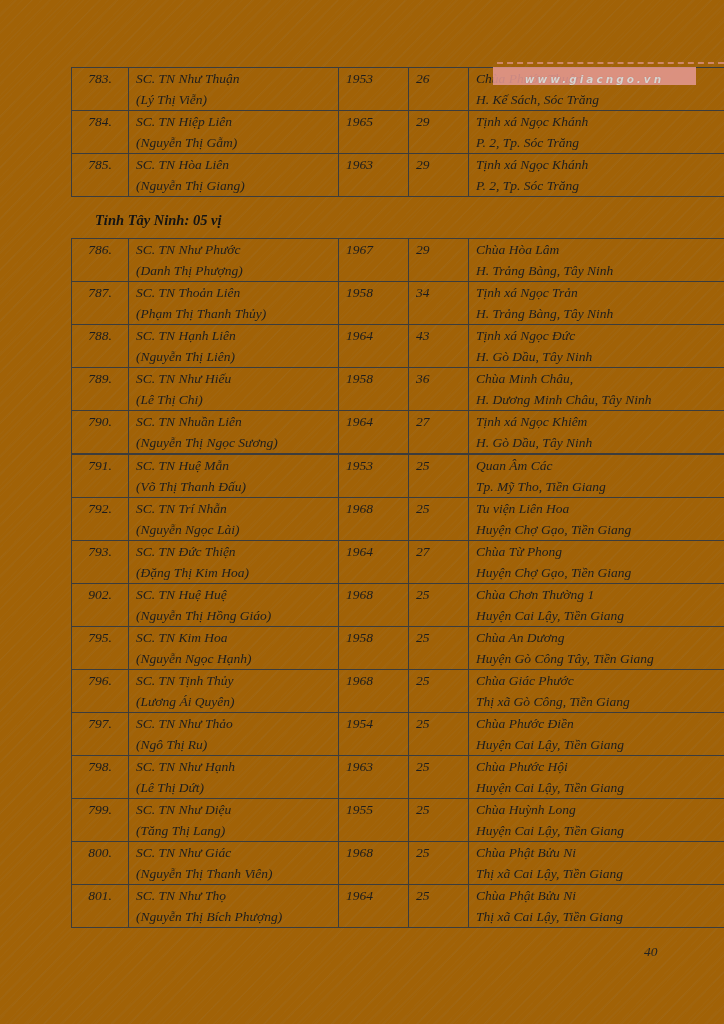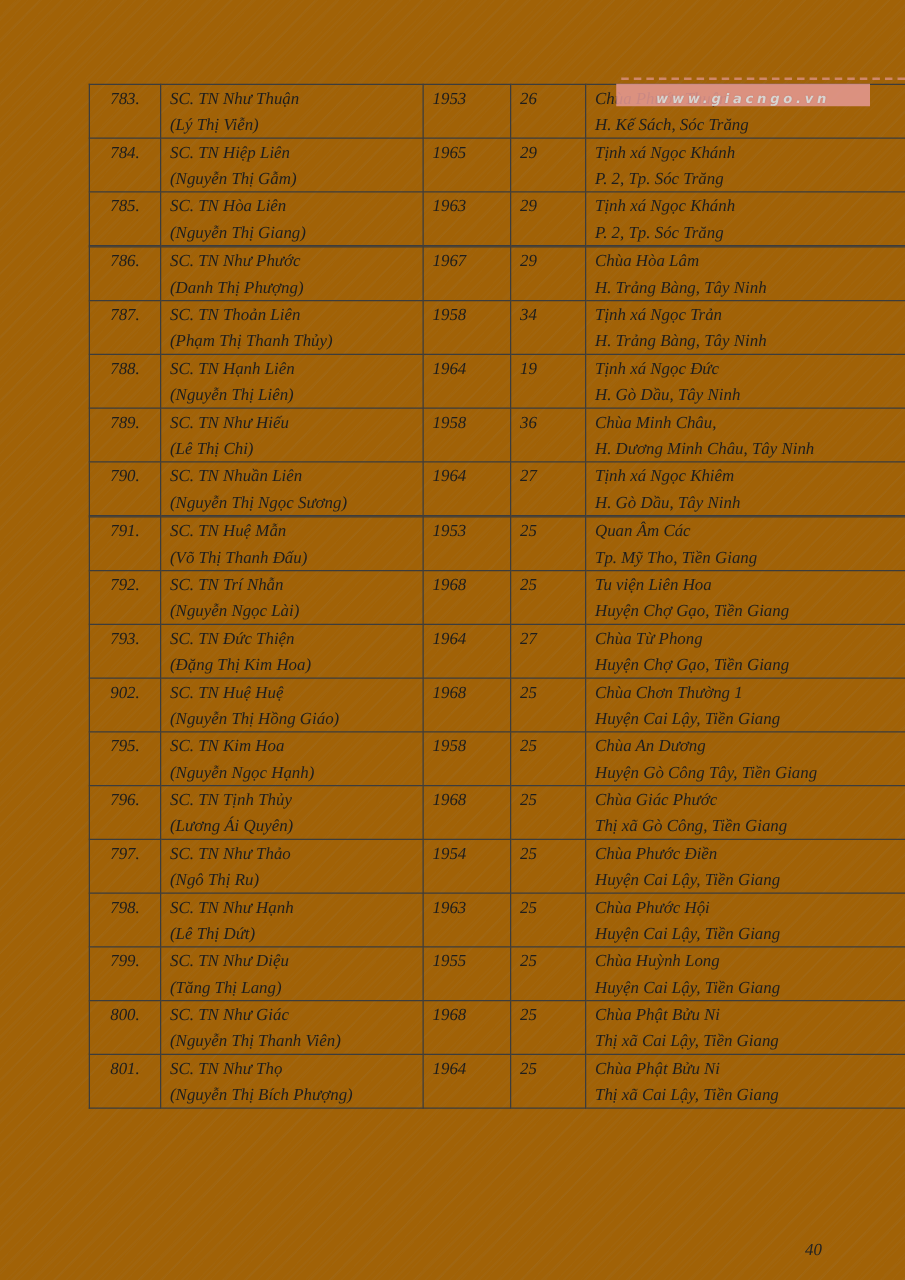--- a/index.html
+++ b/index.html
@@ -41,21 +41,21 @@
   .c-age{width:45px;}
   .c-addr{width:274px;}
   h3.section-header{
     font-size:14.5px;
     font-weight:bold;
     color:#141414;
     margin:15px 0 9px 24px;
     line-height:17px;
   }
   .page-number{
-    position:absolute;left:644px;top:992px;
+    position:absolute;left:644px;top:944px;
     font-size:13.5px;color:#222;
   }
   .wm-band{
     position:absolute;left:493px;top:67px;width:203px;height:18px;
     background:rgba(226,151,145,0.88);
     display:flex;align-items:flex-end;justify-content:center;
     z-index:3;
   }
   .wm-band .wm-text{
     font-family:"DejaVu Sans", sans-serif;
@@ -133,20 +133,21 @@
             <td class="c-age">
               <div class="ln">29</div>
             </td>
             <td class="c-addr">
               <div class="ln">Tịnh xá Ngọc Khánh</div>
               <div class="ln">P. 2, Tp. Sóc Trăng</div>
             </td>
           </tr>
         </tbody>
       </table>
+      <h3 class="section-header">Tỉnh Tây Ninh: 05 vị</h3>
       <table class="roster">
         <tbody>
           <tr>
             <td class="c-no">
               <div class="ln">786.</div>
             </td>
             <td class="c-name">
               <div class="ln">SC. TN Như Phước</div>
               <div class="ln">(Danh Thị Phượng)</div>
             </td>
@@ -185,21 +186,21 @@
               <div class="ln">788.</div>
             </td>
             <td class="c-name">
               <div class="ln">SC. TN Hạnh Liên</div>
               <div class="ln">(Nguyễn Thị Liên)</div>
             </td>
             <td class="c-year">
               <div class="ln">1964</div>
             </td>
             <td class="c-age">
-              <div class="ln">19</div>
+              <div class="ln">43</div>
             </td>
             <td class="c-addr">
               <div class="ln">Tịnh xá Ngọc Đức</div>
               <div class="ln">H. Gò Dầu, Tây Ninh</div>
             </td>
           </tr>
           <tr>
             <td class="c-no">
               <div class="ln">789.</div>
             </td>

